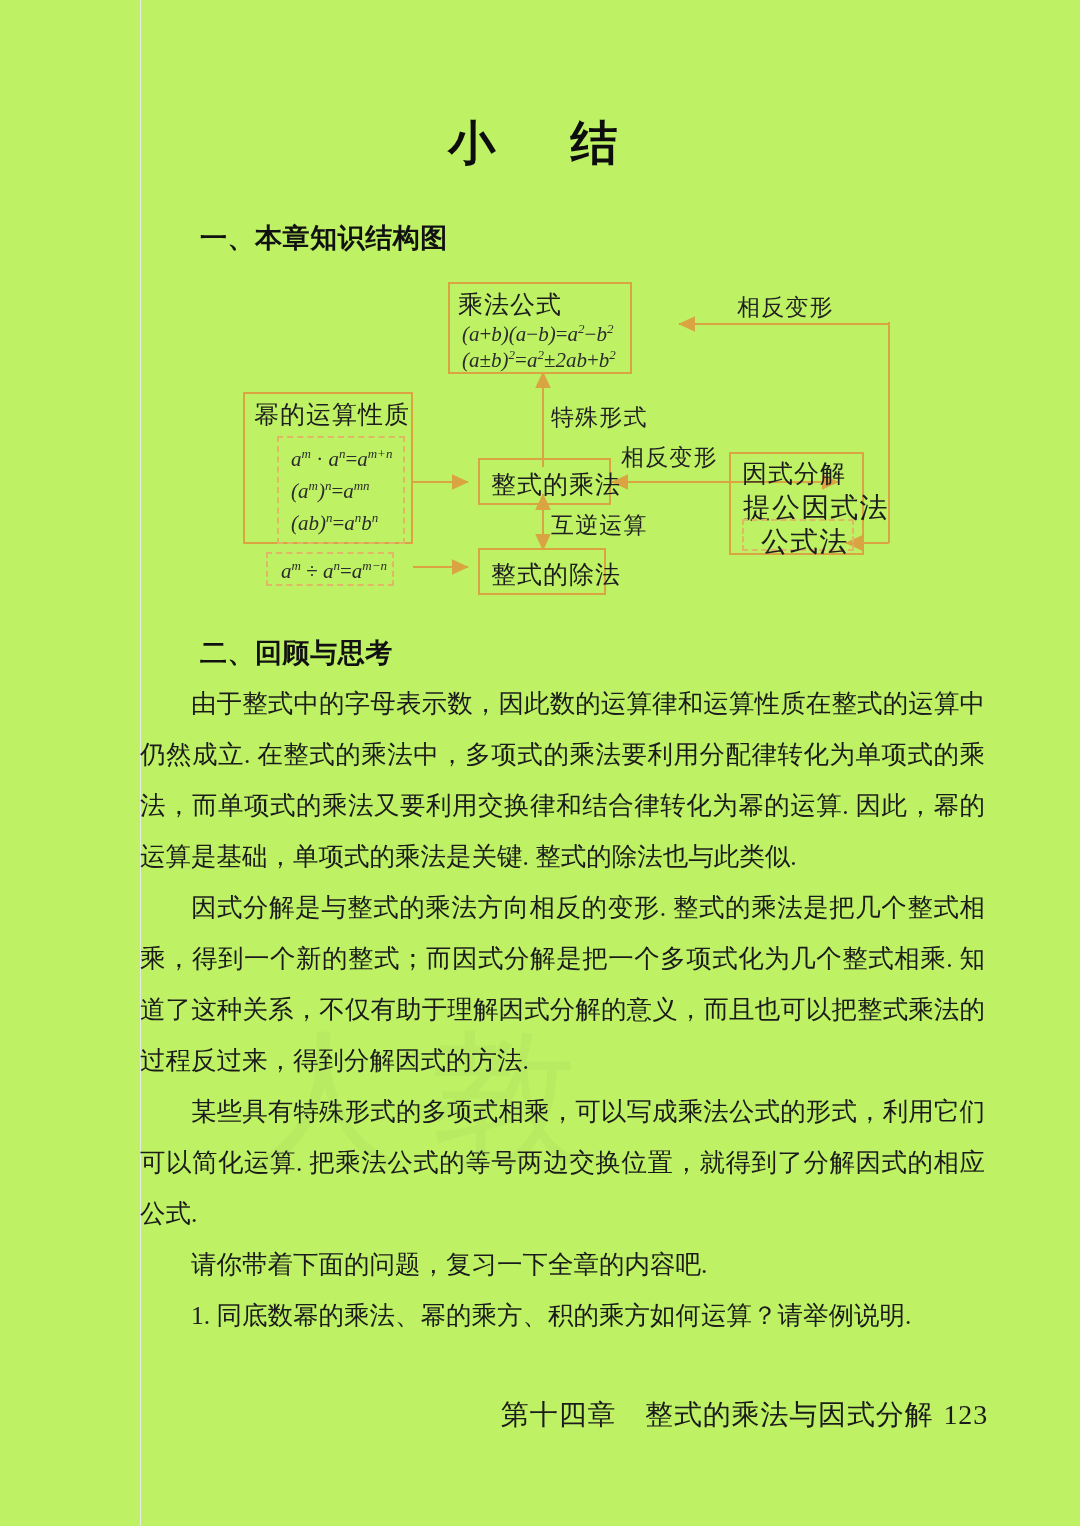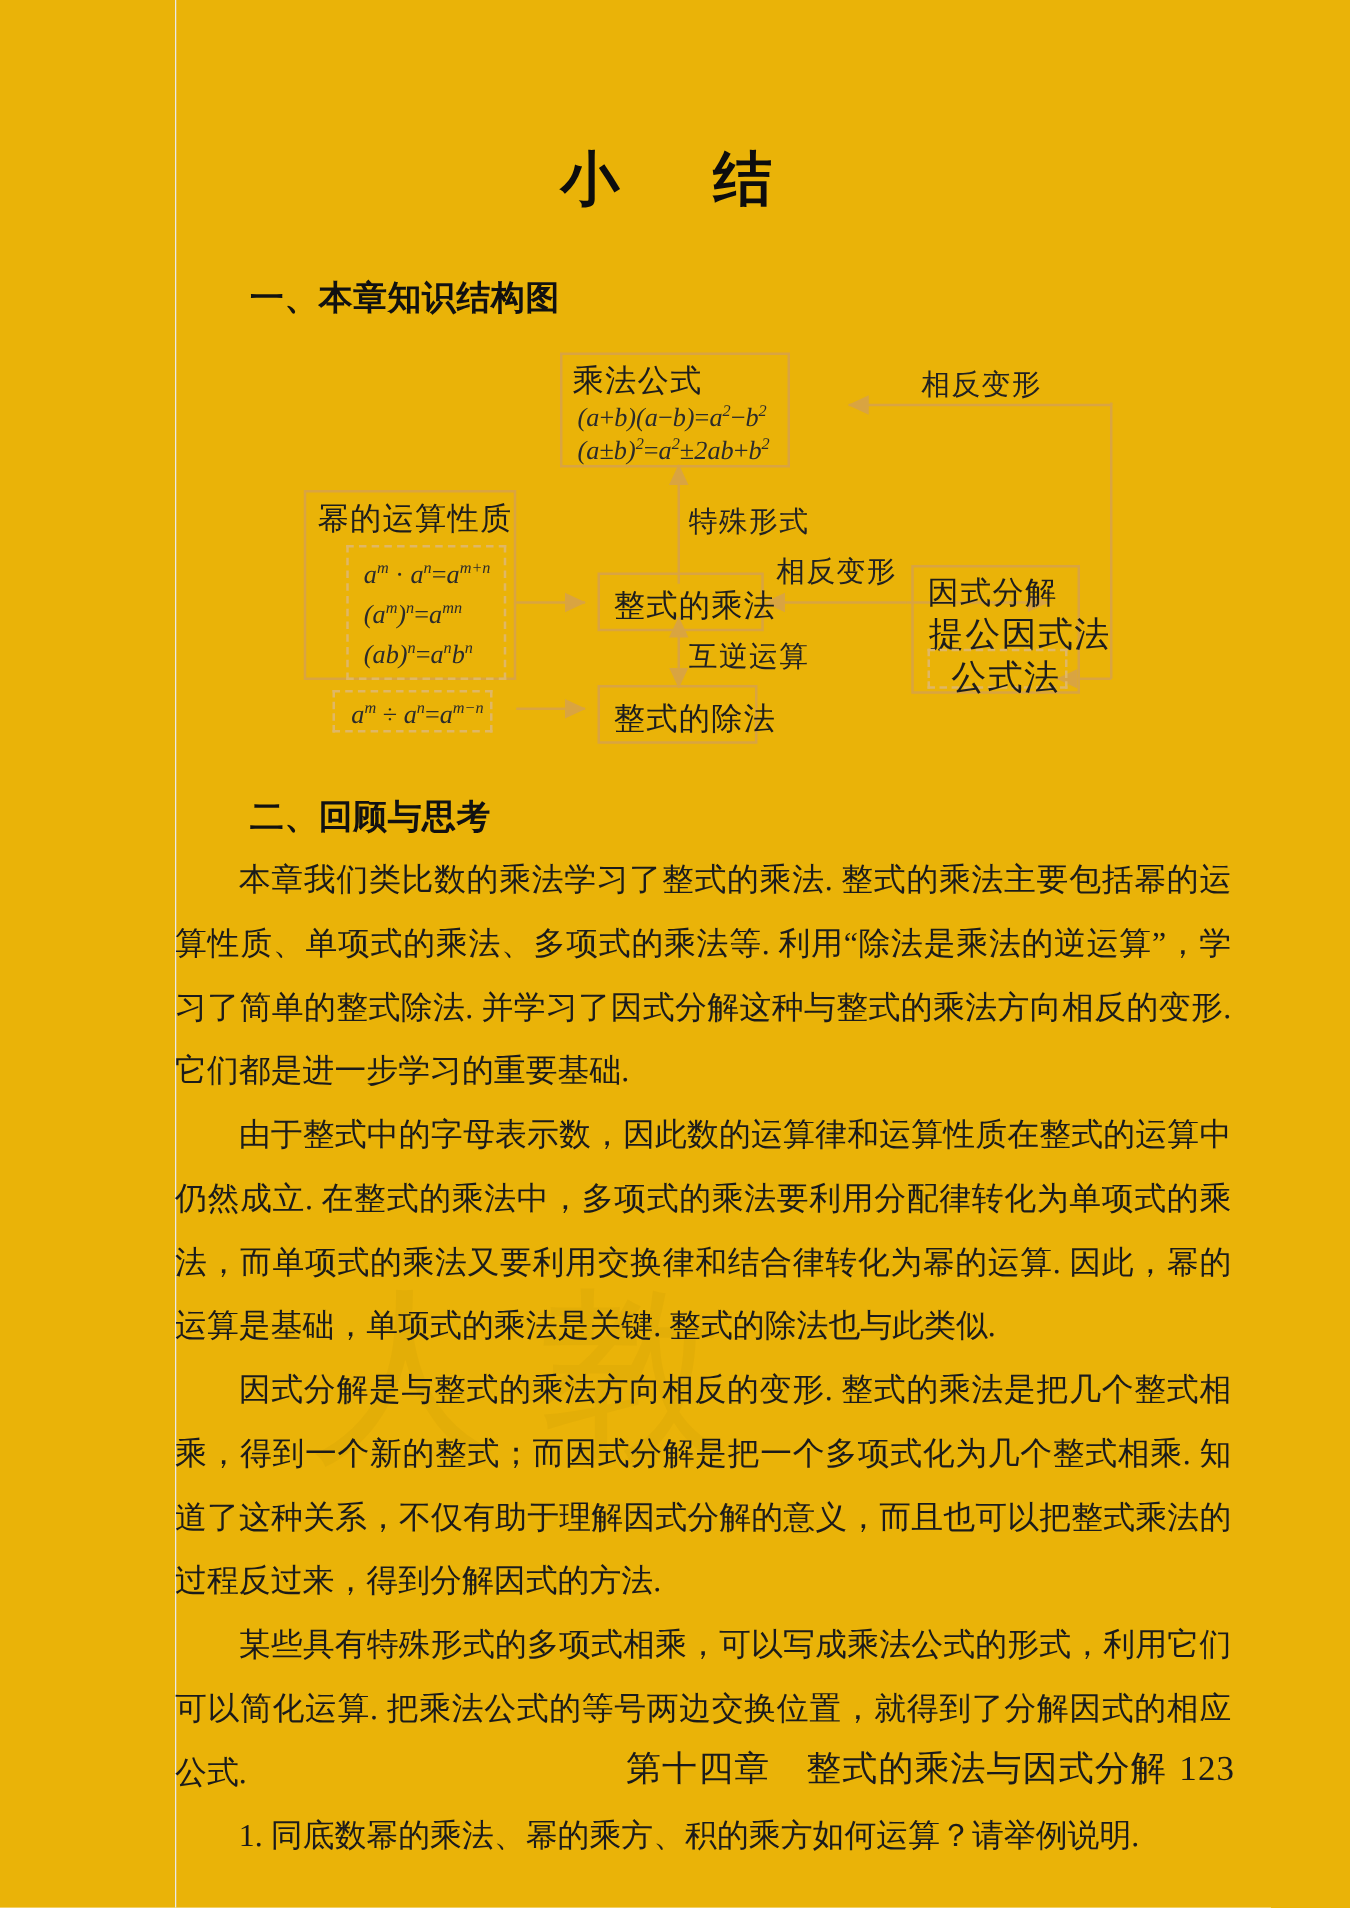--- a/index.html
+++ b/index.html
@@ -15,21 +15,21 @@
     color: #1a1a1a;
     overflow: hidden;
   }
 
   
   .page {
     position: absolute;
     left: 0; top: 0;
     width: 1080px;
     height: 1526px;
-    background: #eab308;
+    background: #bef264;
   }
   .left-rule {
     position: absolute;
     left: 140px;
     top: 0;
     width: 1px;
     height: 1526px;
     background: #e9e9e9;
   }
 
@@ -258,24 +258,24 @@
 
     <div class="dlabel d-arrowtext" style="left:551px; top:248px;">互逆运算</div>
 
   </div>
 
   <div class="sec-heading" id="sec2">二、回顾与思考</div>
 
   <div class="watermark">人教</div>
 
   <div class="body-text" style="top:678px;">
-    <p>本章我们类比数的乘法学习了整式的乘法. 整式的乘法主要包括幂的运算性质、单项式的乘法、多项式的乘法等. 利用“除法是乘法的逆运算”，学习了简单的整式除法. 并学习了因式分解这种与整式的乘法方向相反的变形. 它们都是进一步学习的重要基础.</p>
     <p>由于整式中的字母表示数，因此数的运算律和运算性质在整式的运算中仍然成立. 在整式的乘法中，多项式的乘法要利用分配律转化为单项式的乘法，而单项式的乘法又要利用交换律和结合律转化为幂的运算. 因此，幂的运算是基础，单项式的乘法是关键. 整式的除法也与此类似.</p>
     <p>因式分解是与整式的乘法方向相反的变形. 整式的乘法是把几个整式相乘，得到一个新的整式；而因式分解是把一个多项式化为几个整式相乘. 知道了这种关系，不仅有助于理解因式分解的意义，而且也可以把整式乘法的过程反过来，得到分解因式的方法.</p>
     <p>某些具有特殊形式的多项式相乘，可以写成乘法公式的形式，利用它们可以简化运算. 把乘法公式的等号两边交换位置，就得到了分解因式的相应公式.</p>
+    <p>请你带着下面的问题，复习一下全章的内容吧.</p>
     <p>1. 同底数幂的乘法、幂的乘方、积的乘方如何运算？请举例说明.</p>
 
   </div>
 
   <div class="footer">
     <span>第十四章　整式的乘法与因式分解</span><span class="pg">123</span>
   </div>
 
 </div>
 

